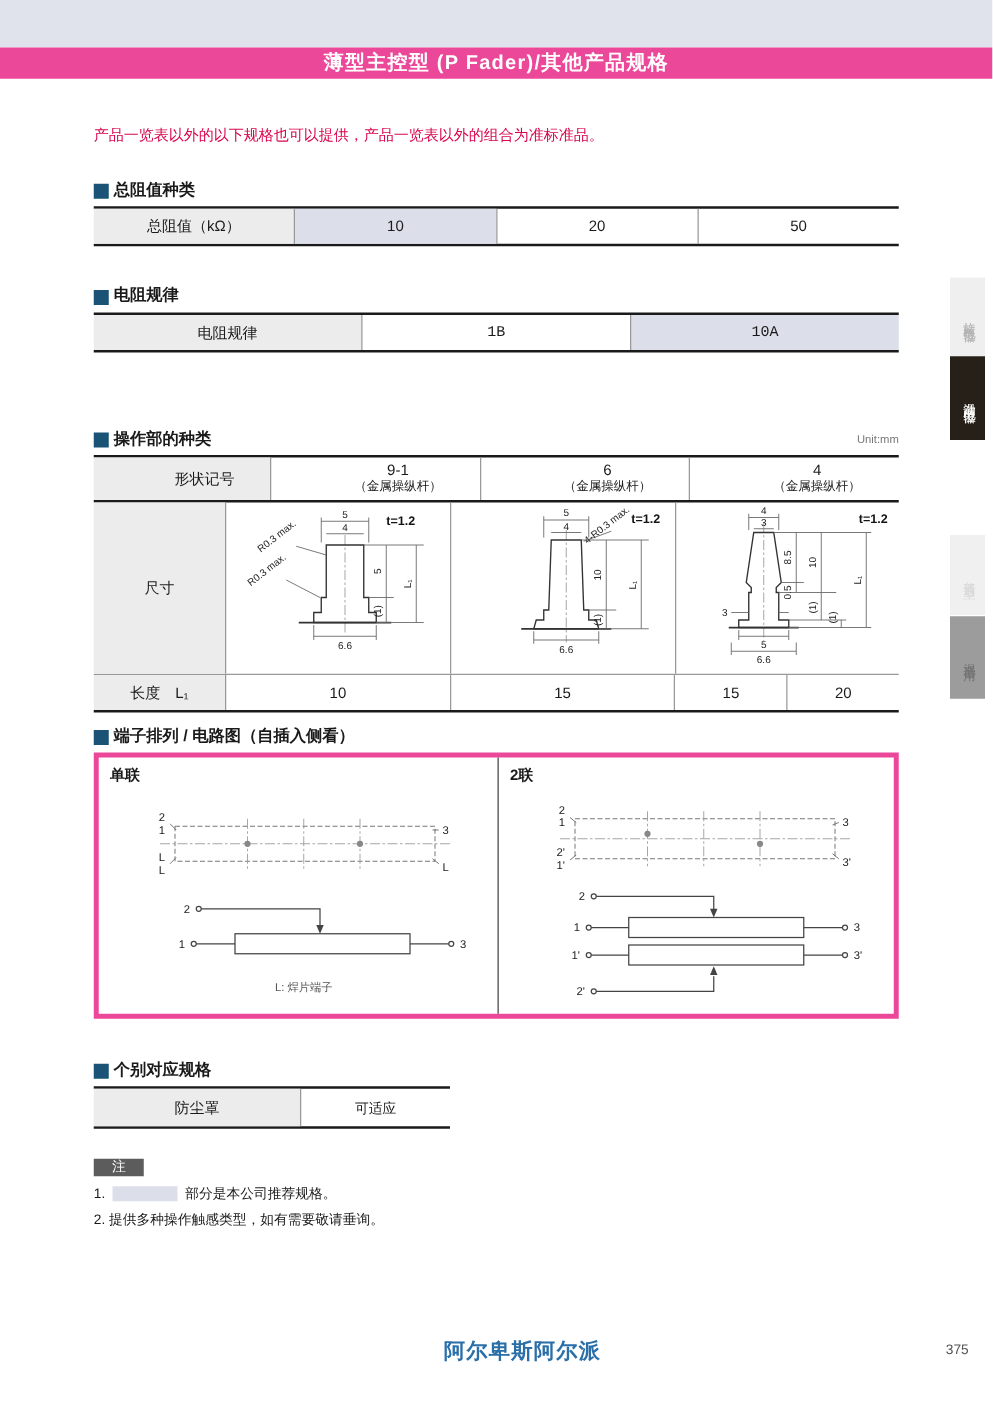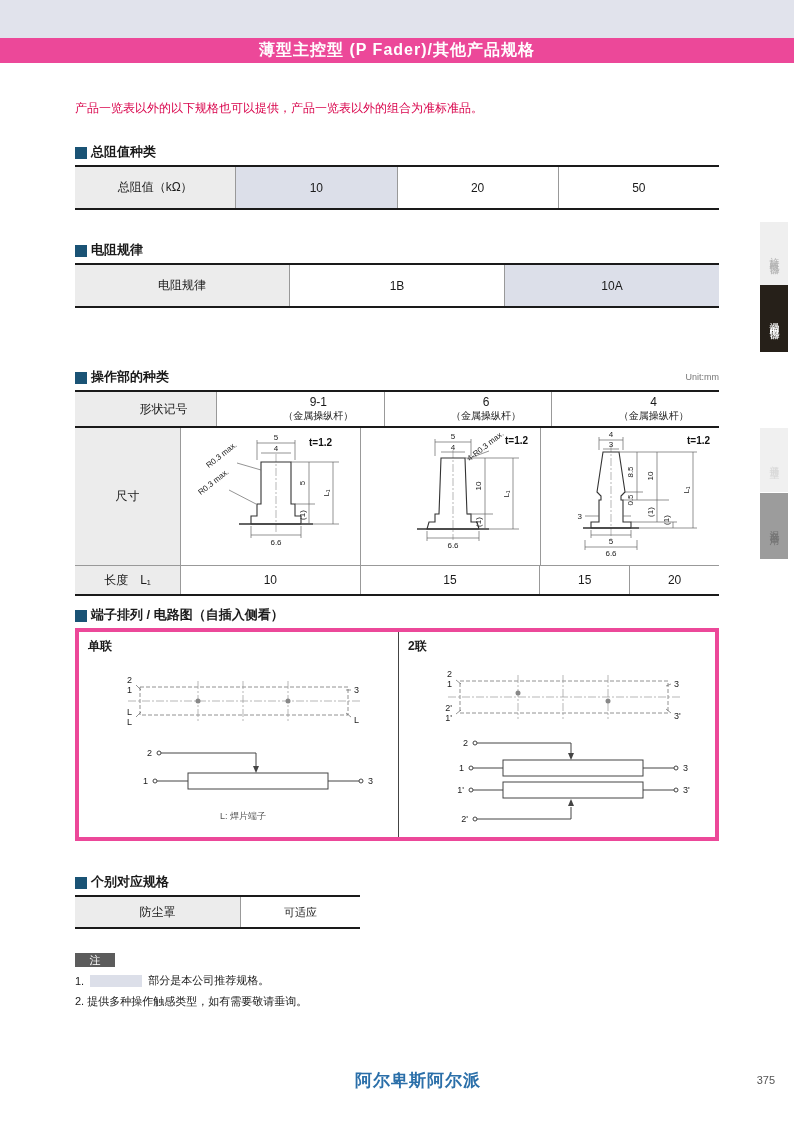--- a/index.html
+++ b/index.html
@@ -17,24 +17,24 @@
   .sec-title{font-size:13px;font-weight:bold;display:flex;align-items:flex-end;line-height:14px;}
   .bullet{width:12px;height:12px;background:#1a5375;margin-right:4px;flex:none;}
   .unit{margin-left:auto;font-size:9px;color:#777;font-weight:normal;text-align:center;}
 
   .tbl{border-top:2px solid #1a1a1a;border-bottom:2px solid #1a1a1a;margin-top:6px;}
   .row{display:flex;}
   .cell{display:flex;align-items:center;justify-content:center;font-size:12px;flex:1;}
   .cell + .cell{border-left:1px solid #999;}
   .label-cell{background:#ececec;}
   .hl{background:#dcdfe9;}
-  .r26 .cell{height:41px;}
+  .r26 .cell{height:28px;}
 
   .m-sec1{margin-top:28px;}
-  .m-sec2{margin-top:33px;}
+  .m-sec2{margin-top:33px;font-family:Liberation Mono, monospace;}
   .m-sec3{margin-top:62px;}
   .m-sec4{margin-top:12px;}
   .m-sec5{margin-top:34px;}
 
   .lever-tbl .c1{flex:none;width:105px;}
   .lhead{height:34px;border-bottom:2px solid #1a1a1a;}
   .lhead .cell{flex-direction:column;justify-content:center;line-height:13px;padding-left:36px;}
   .lhead .code{font-size:12px;}
   .lhead .sub{font-size:10px;}
   .ldims .cell{height:137px;padding:0;}

